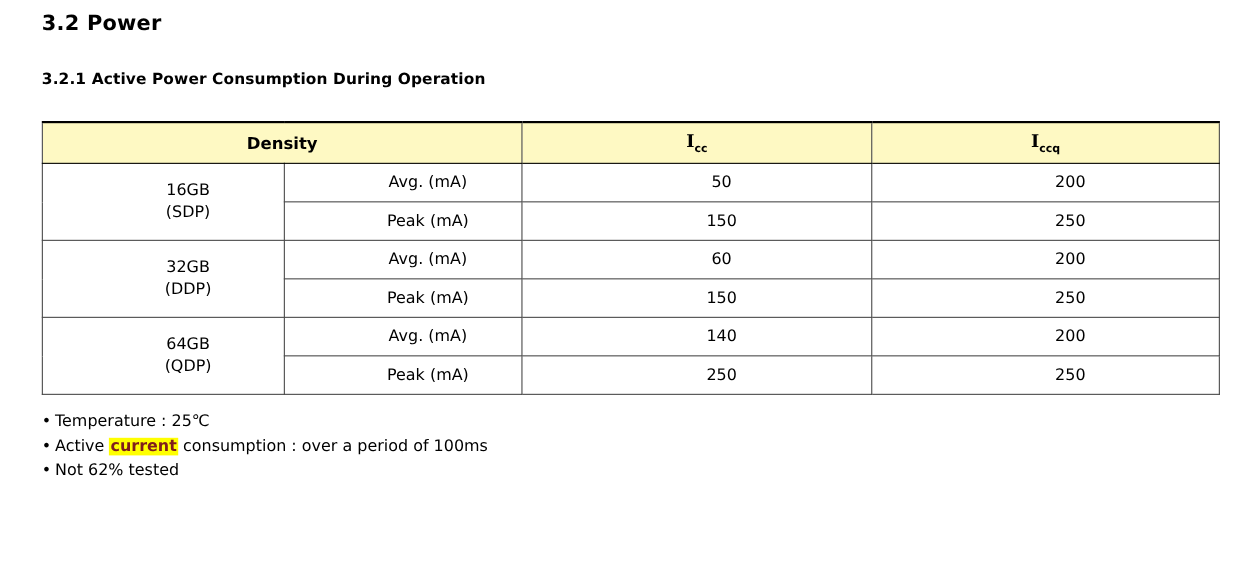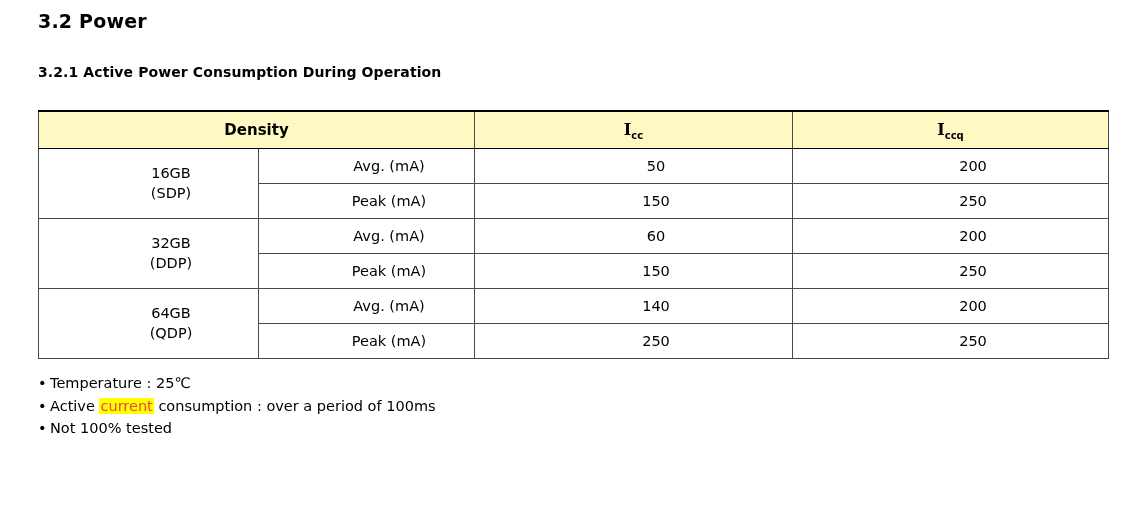--- a/index.html
+++ b/index.html
@@ -92,22 +92,23 @@
   }
   .notes div {
     white-space: nowrap;
   }
   .bullet {
     display: inline-block;
     width: 12px;
   }
   mark.hl {
     background: #ffff00;
-    color: #ef4444;
+    color: #7f1d1d;
     padding: 0 1px;
+    font-weight: bold;
   }
   .last-row td { border-bottom: 2px solid #000000; }
 </style>
 </head>
 <body>
 
 <div class="page">
 
   <div class="h2">3.2 Power</div>
   <div class="h3">3.2.1 Active Power Consumption During Operation</div>
@@ -168,16 +169,16 @@
         <td>Peak (mA)</td>
         <td>250</td>
         <td>250</td>
       </tr>
     </tbody>
   </table>
 
   <div class="notes">
     <div><span class="bullet">•</span><span>Temperature : 25℃</span></div>
     <div><span class="bullet">•</span><span>Active </span><mark class="hl">current</mark><span> consumption : over a period of 100ms</span></div>
-    <div><span class="bullet">•</span><span>Not 100% tested</span></div>
+    <div><span class="bullet">•</span><span>Not 62% tested</span></div>
   </div>
 
 </div>
 
 </body></html>

